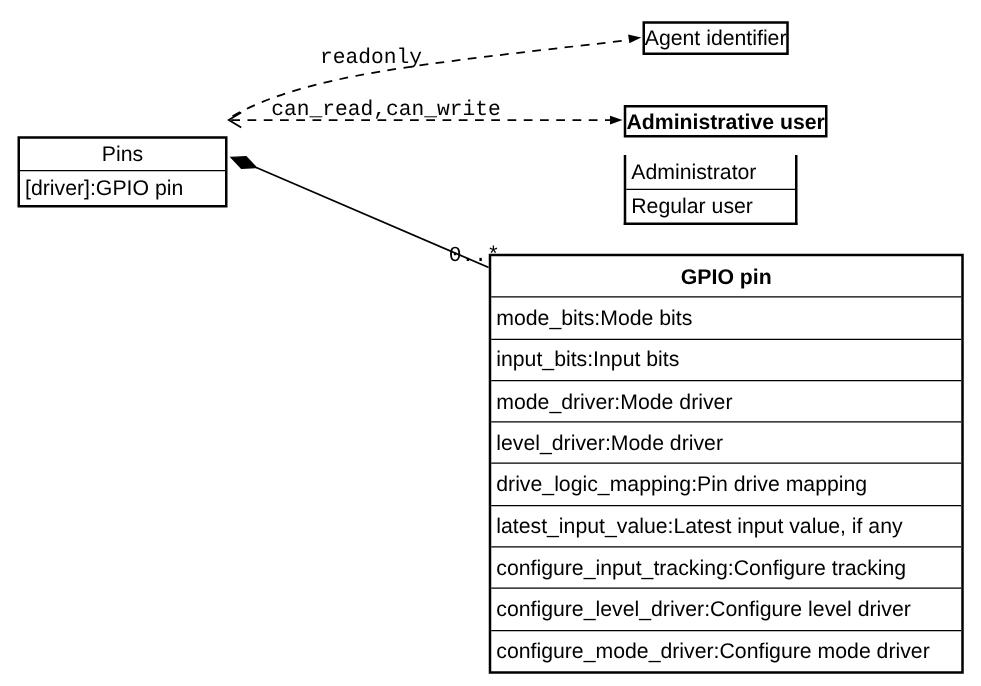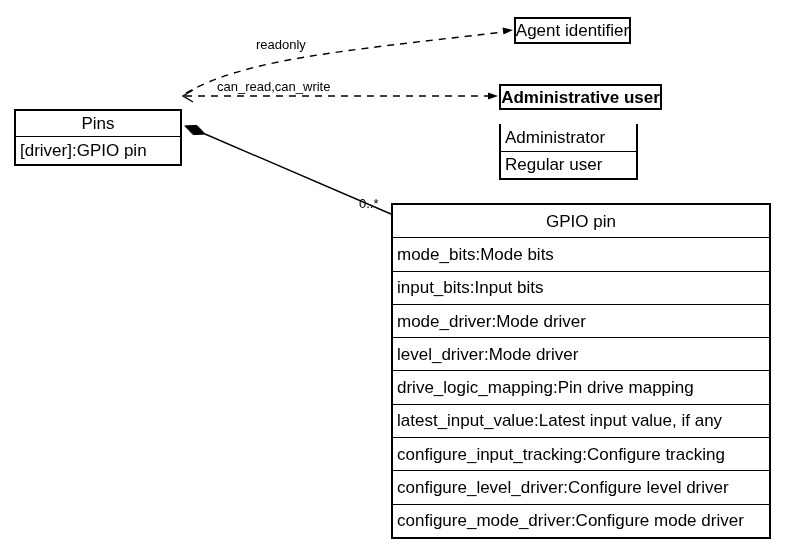--- a/index.html
+++ b/index.html
@@ -32,25 +32,25 @@
   
   .agent { left:514px; top:17px; width:117px; height:27px; justify-content:center; }
 
   
   .admin-header { left:499px; top:84px; width:163px; height:26px; justify-content:center;font-weight:bold; }
   .admin-rows { left:499px; top:124px; width:139px; height:56px; border-top:none; }
   .admin-rows .attr-row:first-child { border-top:none; }
 
   
   .gpio { left:391px; top:203px; width:380px; height:336px; }
-  .gpio .node-title { flex:1; }
+  .gpio .node-title { flex:1;font-weight:bold; }
 
   .edge-label {
-    position:absolute; font-family:Liberation Sans, sans-serif;
-    font-size:13px; line-height:1; white-space:nowrap; color:#000;
+    position:absolute; font-family:Liberation Mono, monospace;
+    font-size:17px; line-height:1; white-space:nowrap; color:#000;
   }
   .lbl-readonly { left:256px; top:38px; }
   .lbl-canread  { left:217px; top:80px; }
   .lbl-mult     { left:359px; top:197px; }
 </style>
 </head>
 <body>
 
 <div class="canvas">
 

